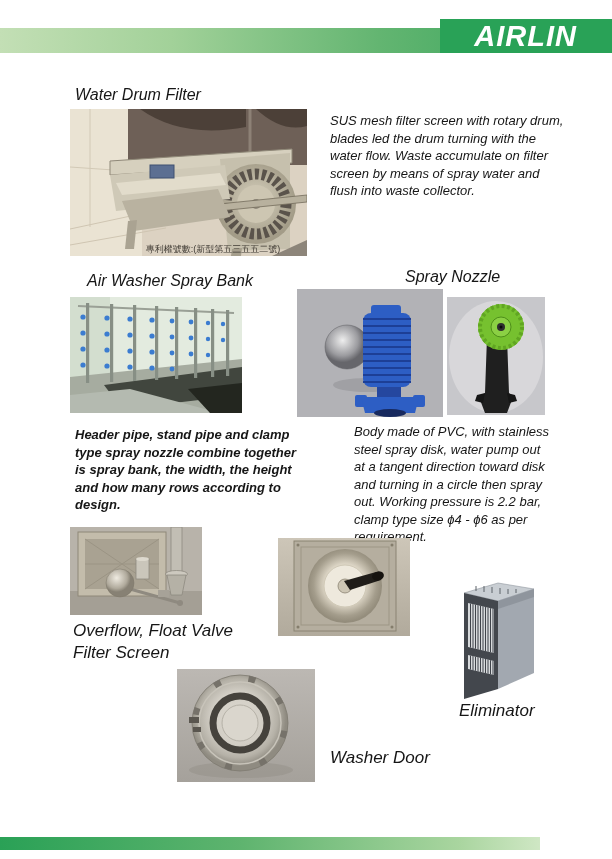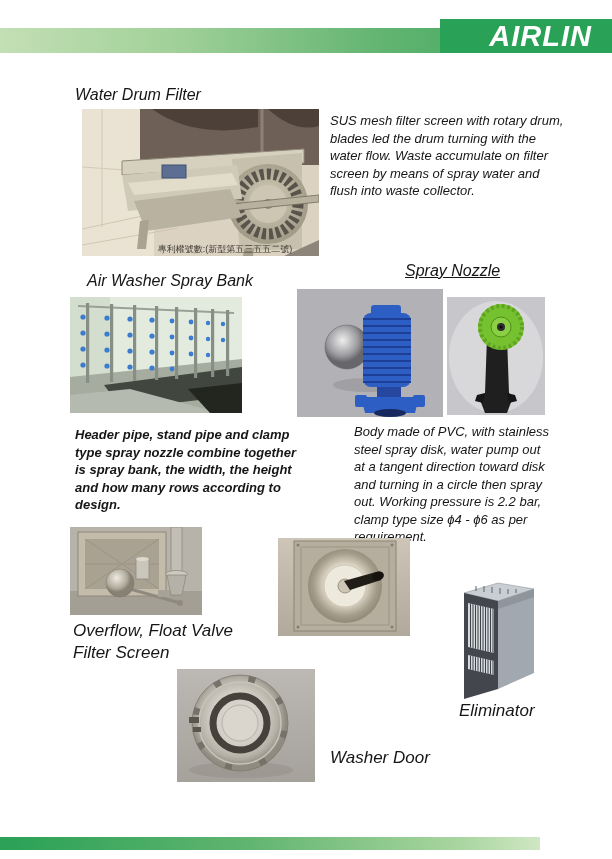--- a/index.html
+++ b/index.html
@@ -4,21 +4,21 @@
 <style>
   html,body{margin:0;padding:0;background:#ffffff;}
   #page{
     position:relative;width:612px;height:859px;background:#ffffff;overflow:hidden;
     font-family:"Liberation Sans","DejaVu Sans",sans-serif;font-style:italic;color:#161616;
   }
   
   .header-bar{position:absolute;left:0;right:0;top:28px;height:25px;
     background:linear-gradient(90deg,#c3dfb5 0%,#a2d199 28%,#63b571 62%,#2aa156 100%);}
   .logo-block{position:absolute;top:19px;right:0;width:172px;height:34px;background:#29a257;
-    display:flex;align-items:center;justify-content:flex-end;padding-right:20px;box-sizing:border-box;}
+    display:flex;align-items:center;justify-content:flex-end;padding-right:35px;box-sizing:border-box;}
   .logo-text{font-style:italic;font-weight:bold;font-size:29px;color:#ffffff;letter-spacing:1px;}
   
   .footer-bar{position:absolute;left:0;top:837px;width:540px;height:13px;
     background:linear-gradient(90deg,#2aa156 0%,#5fb46f 45%,#a9d59f 85%,#cfe7c4 100%);}
   
   .title{position:absolute;font-size:16px;font-weight:normal;white-space:pre-line;}
   .desc{position:absolute;font-size:13px;line-height:17.5px;white-space:pre-line;}
   .caption{position:absolute;font-size:17px;line-height:22px;white-space:pre-line;}
   
   .photo{position:absolute;}
@@ -30,21 +30,21 @@
 <body>
 
 <div id="page">
 
   <div class="header-bar"></div>
   <div class="logo-block">
     <span class="logo-text">AIRLIN</span>
   </div>
 
   <div class="title" style="left:75px;top:86px;">Water Drum Filter</div>
-  <div class="photo" style="left:82px;top:109px;width:232px;height:147px;border-radius:32px;">
+  <div class="photo" style="left:70px;top:109px;width:232px;height:147px;border-radius:32px;">
     <svg viewBox="0 0 237 147" width="237" height="147">
       <defs>
         <radialGradient id="drumface" cx="50%" cy="45%">
           <stop offset="0%" stop-color="#d8d2bf"></stop>
             <stop offset="100%" stop-color="#a39c88"></stop>
         </radialGradient>
       </defs>
       <rect width="237" height="147" fill="#dcd2c2"></rect>
       <rect x="0" y="0" width="72" height="147" fill="#eae3d3"></rect>
       <line x1="20" y1="0" x2="20" y2="118" stroke="#d2c9b6"></line>
@@ -127,21 +127,21 @@
           <circle cx="153" cy="43" r="2.2"></circle>
       </g>
     </svg>
   </div>
   <div class="desc" style="left:75px;top:426px;width:240px;font-weight:bold;">Header pipe, stand pipe and clamp
 type spray nozzle combine together
 is spray bank, the width, the height
 and how many rows according to
 design.</div>
 
-  <div class="title" style="left:405px;top:262px;text-decoration:underline;">Spray Nozzle</div>
+  <div class="title" style="left:405px;top:268px;">Spray Nozzle</div>
   <div class="photo" style="left:297px;top:289px;width:146px;height:128px;">
     <svg viewBox="0 0 146 128" width="146" height="128">
       <defs>
         <radialGradient id="ball" cx="40%" cy="35%">
           <stop offset="0%" stop-color="#eeeeee"></stop>
             <stop offset="70%" stop-color="#9b9b9f"></stop>
             <stop offset="100%" stop-color="#66666b"></stop>
         </radialGradient>
       </defs>
       <rect width="146" height="128" fill="#b2b2b6"></rect>

